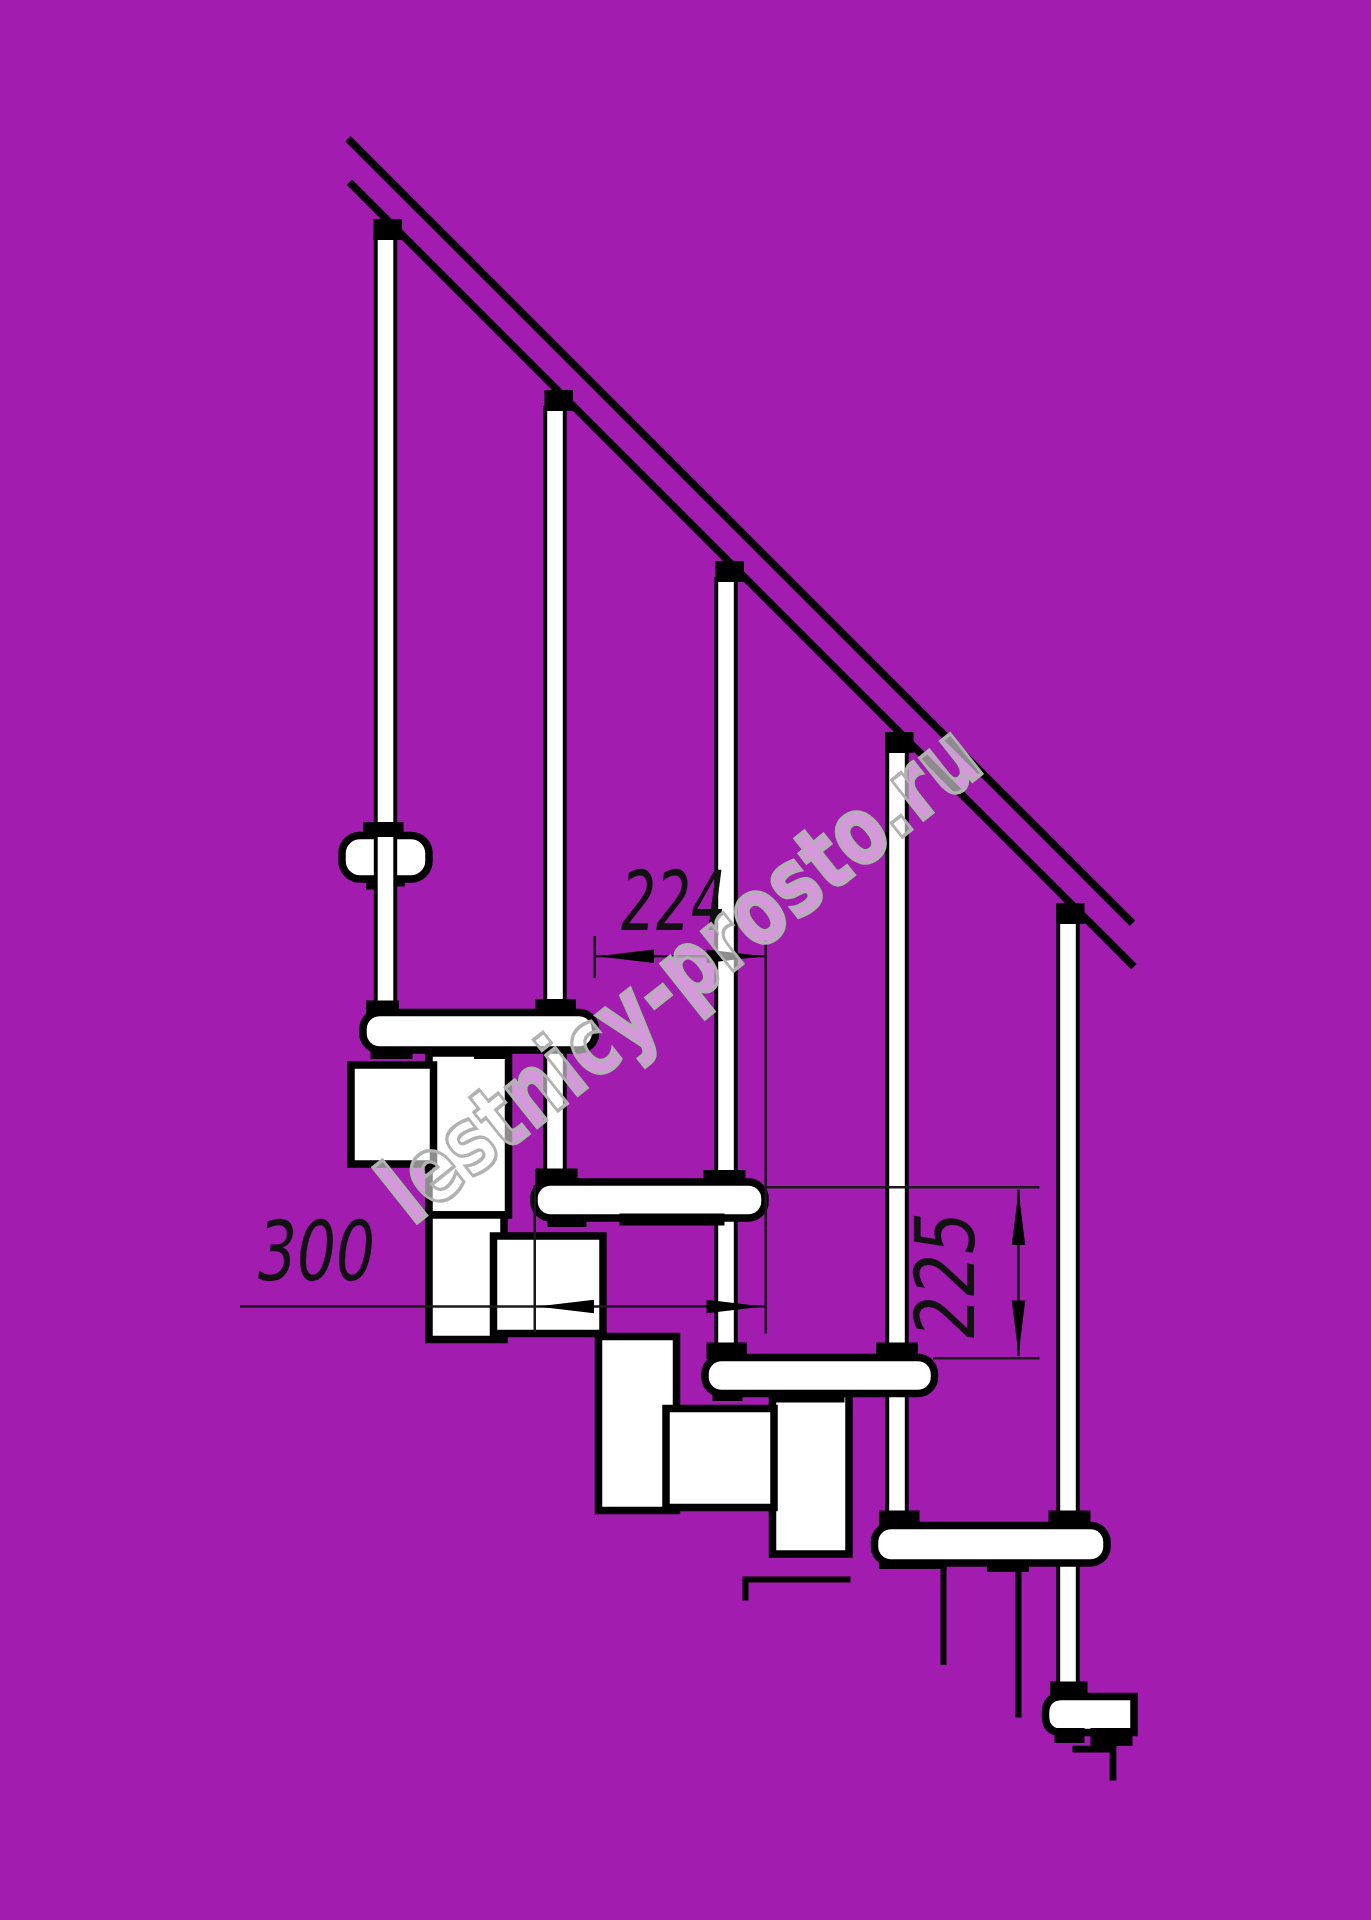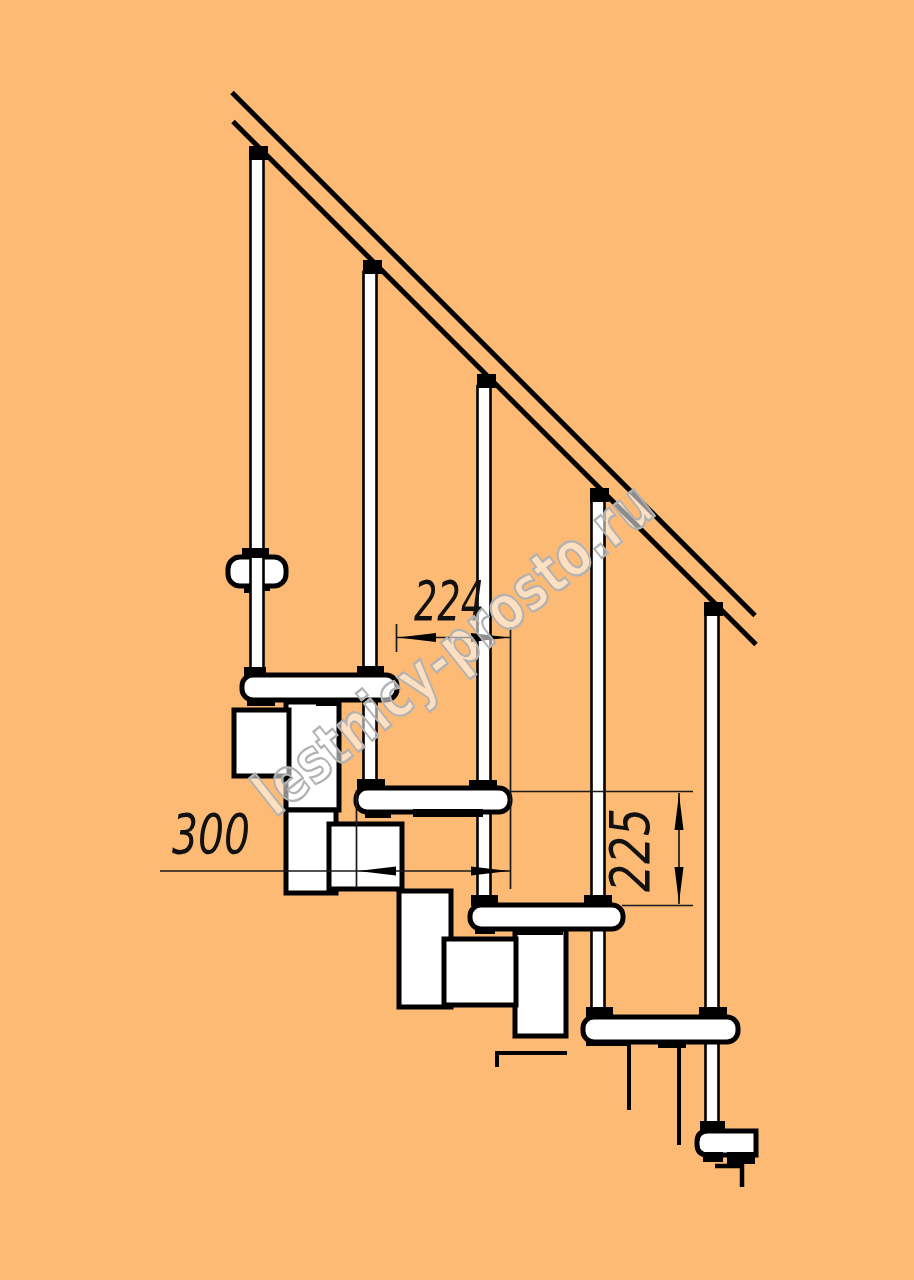--- a/index.html
+++ b/index.html
@@ -1,19 +1,19 @@
 <!DOCTYPE html>
 <html><head>
 <meta charset="utf-8">
 <style>
   html,body{margin:0;padding:0;background:#ffffff;}
   .canvas{
     position:relative;
     width:914px;height:1280px;
-    background:#fdba74;
+    background:#a21caf;
     overflow:hidden;
     font-family:"DejaVu Sans", sans-serif;
   }
   svg{position:absolute;left:0;top:0;}
   .dim-text{
     font-family:"DejaVu Sans", sans-serif;
     font-style:italic;
     font-weight:400;
     fill:#111111;
   }

